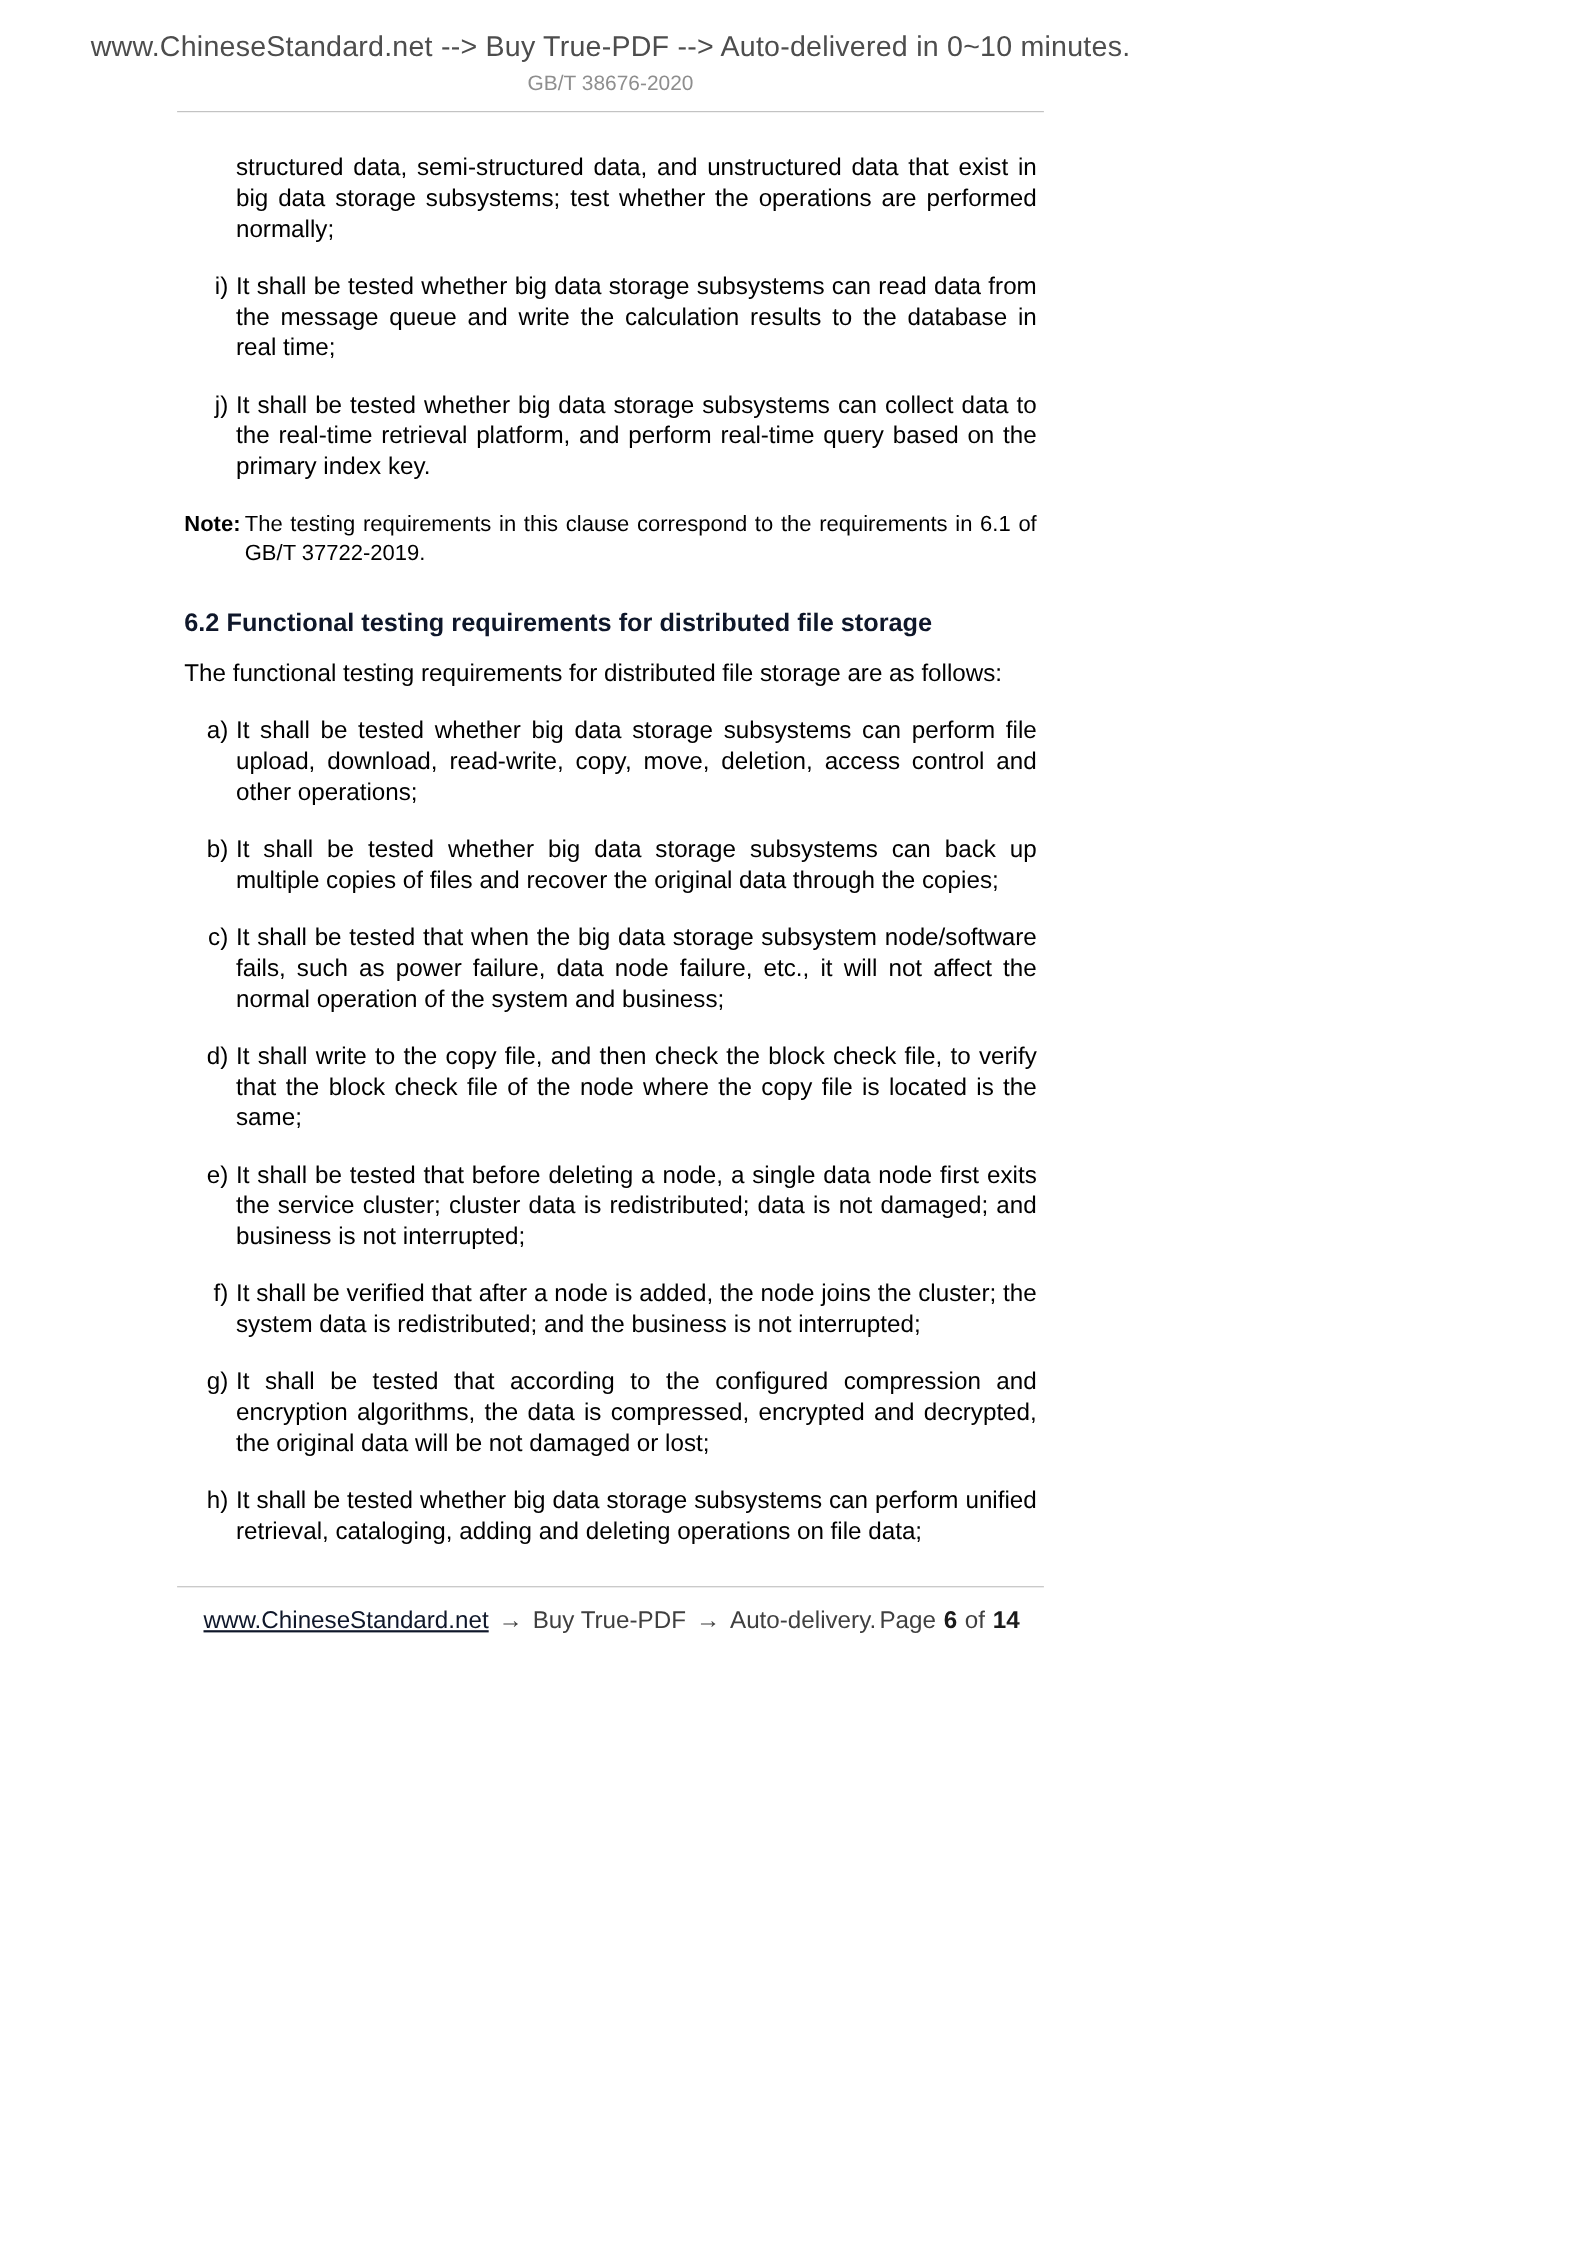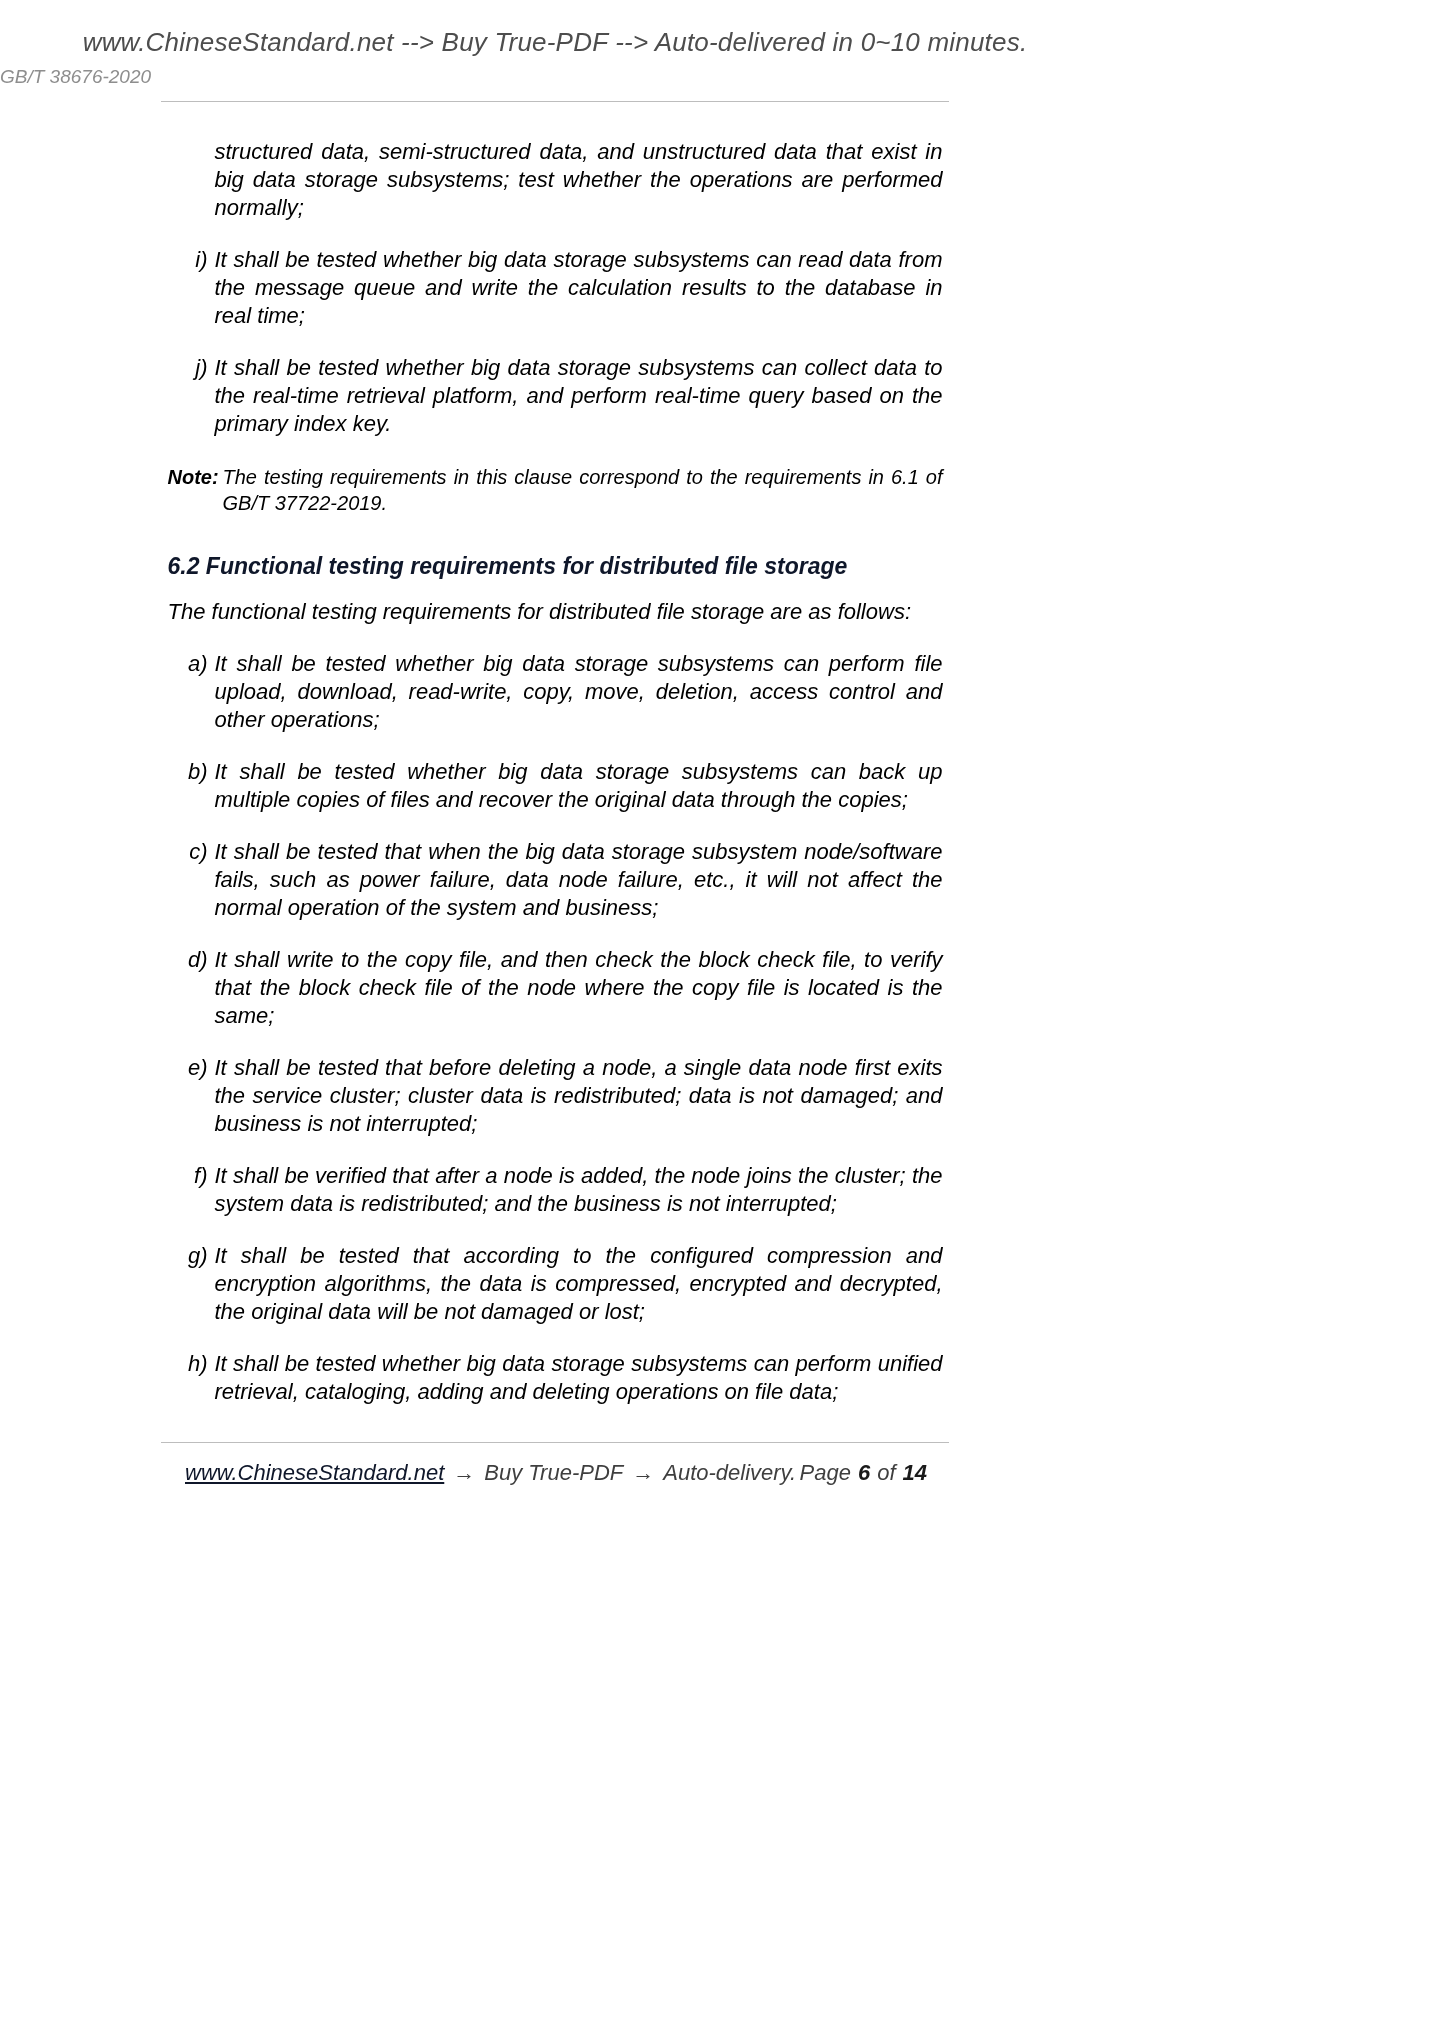--- a/index.html
+++ b/index.html
@@ -5,35 +5,34 @@
   * { margin: 0; padding: 0; box-sizing: border-box; }
   html, body { background: #ffffff; }
   body { font-family: "Liberation Sans", sans-serif; }
 
   .page {
     width: 1206px;
     height: 2044px;
     background: #ffffff;
     overflow: hidden;
     position: relative;
-    font-style: italic;
   }
   .doc-col { width: 1110px; }
 
   
   .banner {
     padding-top: 27px;
     text-align: center;
     font-size: 26px;
     color: #4d4d4d;
     letter-spacing: 0.2px;
   }
   .docnum {
     margin-top: 8px;
-    text-align: left;
+    text-align: center;
     font-size: 19px;
     color: #8e8e8e;
   }
   .rule {
     width: 788px;
     margin: 13px auto 0;
     border-top: 1px solid #bdbdbd;
     height: 0;
   }
 

